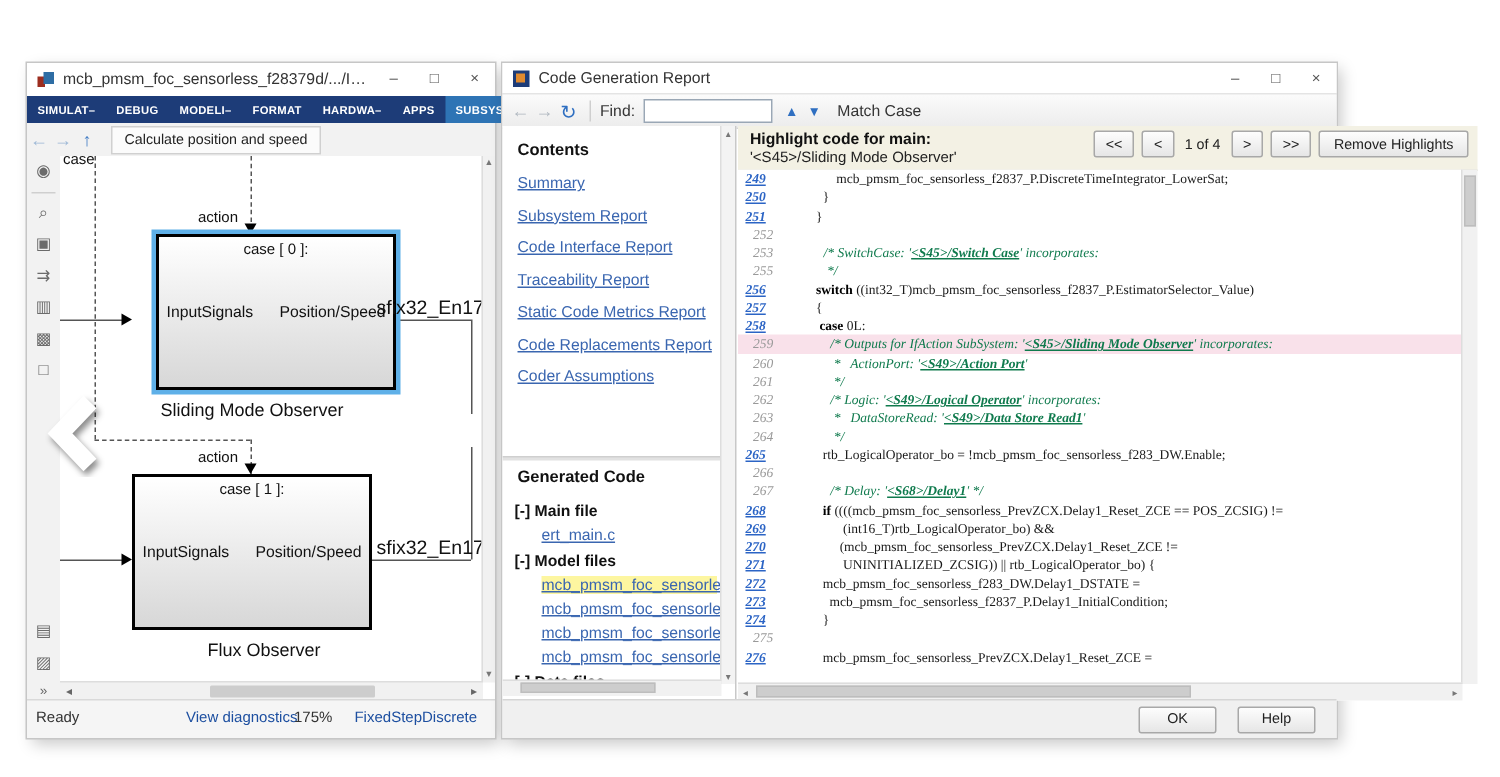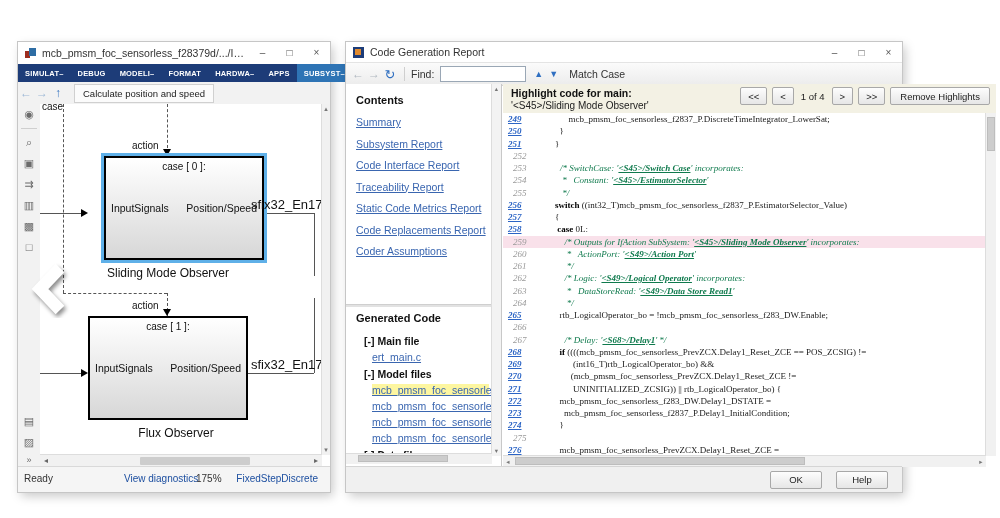--- a/index.html
+++ b/index.html
@@ -46,34 +46,34 @@
   .chev-overlay{position:absolute;left:8px;top:218px;width:48px;height:58px;z-index:40;pointer-events:none;}
   .vscroll{position:absolute;top:62px;right:0;width:8px;bottom:37px;background:#f1f1f1;border-left:1px solid #ddd;}
   .vscroll .arr{position:absolute;left:0;width:8px;height:10px;font-size:7px;color:#777;text-align:center;line-height:10px;}
   .hscroll-l{position:absolute;left:22px;right:8px;bottom:25px;height:12px;background:#f1f1f1;border-top:1px solid #ddd;}
   .hs-arr{position:absolute;top:0;width:12px;height:12px;font-size:8px;color:#666;text-align:center;line-height:12px;}
   .hs-thumb{position:absolute;top:2px;height:8px;background:#cdcdcd;border-radius:1px;}
   .statusbar{position:absolute;left:0;right:0;bottom:0;height:25px;background:#f5f5f5;border-top:1px solid #d9d9d9;font-size:10px;}
   .statusbar span{position:absolute;top:6px;}
   .slink{color:#1d4fa0;}
   
-  #rw{left:346px;top:42px;width:556px;height:450px;}
+  #rw{left:335px;top:42px;width:556px;height:450px;}
   .rw-toolbar{position:absolute;left:0;top:20px;right:0;height:22px;background:linear-gradient(#fbfbfb,#ececec);border-top:1px solid #e4e4e4;border-bottom:1px solid #d4d4d4;display:flex;align-items:center;font-size:10.5px;color:#333;}
   .tb-sep{width:1px;height:14px;background:#cfcfcf;margin:0 6px;}
   .find-input{width:80px;height:14px;border:1px solid #9aa7b5;font-size:10px;padding:0 2px;font-family:"Liberation Sans",sans-serif;}
   .find-arrow{color:#2f6fc1;font-size:9px;margin:0 3px;}
   .sidebar{position:absolute;left:0;top:42px;width:156px;height:383px;background:#fff;border-right:1px solid #c8c8c8;box-sizing:border-box;overflow:hidden;}
   .side-head{font-weight:bold;font-size:11px;color:#111;}
   .side-link{color:#3a66b0;text-decoration:underline;font-size:10.5px;white-space:nowrap;}
   .contents-head{position:absolute;left:10px;top:10px;}
   .contents-links{position:absolute;left:10px;top:32px;display:flex;flex-direction:column;gap:9.5px;}
   .side-div{position:absolute;left:0;top:220px;width:146px;height:2px;background:#e2e2e2;border-top:1px solid #cfcfcf;}
   .gen-head{position:absolute;left:10px;top:228px;}
   .gen-groups{position:absolute;left:8px;top:246px;right:12px;}
-  .grp-label{font-weight:bold;font-size:10.5px;color:#111;margin:5px 0 4px 10px;white-space:nowrap;}
+  .grp-label{font-weight:bold;font-size:10.5px;color:#111;margin:5px 0 4px 0;white-space:nowrap;}
   .file-link{margin:4px 0 4px 18px;}
   .hl-yellow{background:#fdf6a0;}
   .side-vscroll{position:absolute;right:0;top:0;width:9px;height:372px;background:#f3f3f3;border-left:1px solid #ddd;}
   .side-hscroll{position:absolute;left:0;bottom:3px;width:146px;height:10px;background:#f1f1f1;border-top:1px solid #ddd;}
   .main{position:absolute;left:157px;top:42px;width:493px;height:383px;background:#fff;}
   .hl-bar{position:absolute;left:0;top:0;right:0;height:29px;background:#f3f1e4;border-bottom:1px solid #d8d5c6;}
   .hl-label{position:absolute;left:8px;top:3px;font-size:10.5px;font-weight:bold;color:#111;}
   .hl-block{position:absolute;left:8px;top:16px;font-size:10px;color:#222;}
   .hl-btns{position:absolute;right:6px;top:3px;display:flex;align-items:center;gap:5px;}
   .btn{background:linear-gradient(#fdfdfd,#e6e6e6);border:1px solid #a8a8a8;border-radius:2px;font-size:9.5px;color:#222;padding:2.5px 9px;font-family:"Liberation Sans",sans-serif;white-space:nowrap;}
@@ -276,21 +276,20 @@
           <button class="btn narrow">&gt;&gt;</button>
           <button class="btn">Remove Highlights</button>
         </div>
       </div>
       <div class="code-area">
           <div class="cl"><span class="ln lnk">249</span><span class="s-c">          mcb_pmsm_foc_sensorless_f2837_P.DiscreteTimeIntegrator_LowerSat;</span></div>
           <div class="cl"><span class="ln lnk">250</span><span class="s-c">      }</span></div>
           <div class="cl"><span class="ln lnk">251</span><span class="s-c">    }</span></div>
           <div class="cl"><span class="ln dim">252</span><span class="s-c"></span></div>
           <div class="cl"><span class="ln dim">253</span><span class="s-c">    </span><span class="s-m">/* SwitchCase: '</span><span class="s-l">&lt;S45&gt;/Switch Case</span><span class="s-m">' incorporates:</span></div>
-          <div class="cl"><span class="ln dim">254</span><span class="s-m">     *   Constant: '</span><span class="s-l">&lt;S45&gt;/EstimatorSelector</span><span class="s-m">'</span></div>
           <div class="cl"><span class="ln dim">255</span><span class="s-m">     */</span></div>
           <div class="cl"><span class="ln lnk">256</span><span class="s-c">    </span><span class="s-k">switch</span><span class="s-c"> ((int32_T)mcb_pmsm_foc_sensorless_f2837_P.EstimatorSelector_Value)</span></div>
           <div class="cl"><span class="ln lnk">257</span><span class="s-c">    {</span></div>
           <div class="cl"><span class="ln lnk">258</span><span class="s-c">     </span><span class="s-k">case</span><span class="s-c"> 0L:</span></div>
           <div class="cl hl"><span class="ln dim">259</span><span class="s-c">      </span><span class="s-m">/* Outputs for IfAction SubSystem: '</span><span class="s-l">&lt;S45&gt;/Sliding Mode Observer</span><span class="s-m">' incorporates:</span></div>
           <div class="cl"><span class="ln dim">260</span><span class="s-m">       *   ActionPort: '</span><span class="s-l">&lt;S49&gt;/Action Port</span><span class="s-m">'</span></div>
           <div class="cl"><span class="ln dim">261</span><span class="s-m">       */</span></div>
           <div class="cl"><span class="ln dim">262</span><span class="s-c">      </span><span class="s-m">/* Logic: '</span><span class="s-l">&lt;S49&gt;/Logical Operator</span><span class="s-m">' incorporates:</span></div>
           <div class="cl"><span class="ln dim">263</span><span class="s-m">       *   DataStoreRead: '</span><span class="s-l">&lt;S49&gt;/Data Store Read1</span><span class="s-m">'</span></div>
           <div class="cl"><span class="ln dim">264</span><span class="s-m">       */</span></div>

